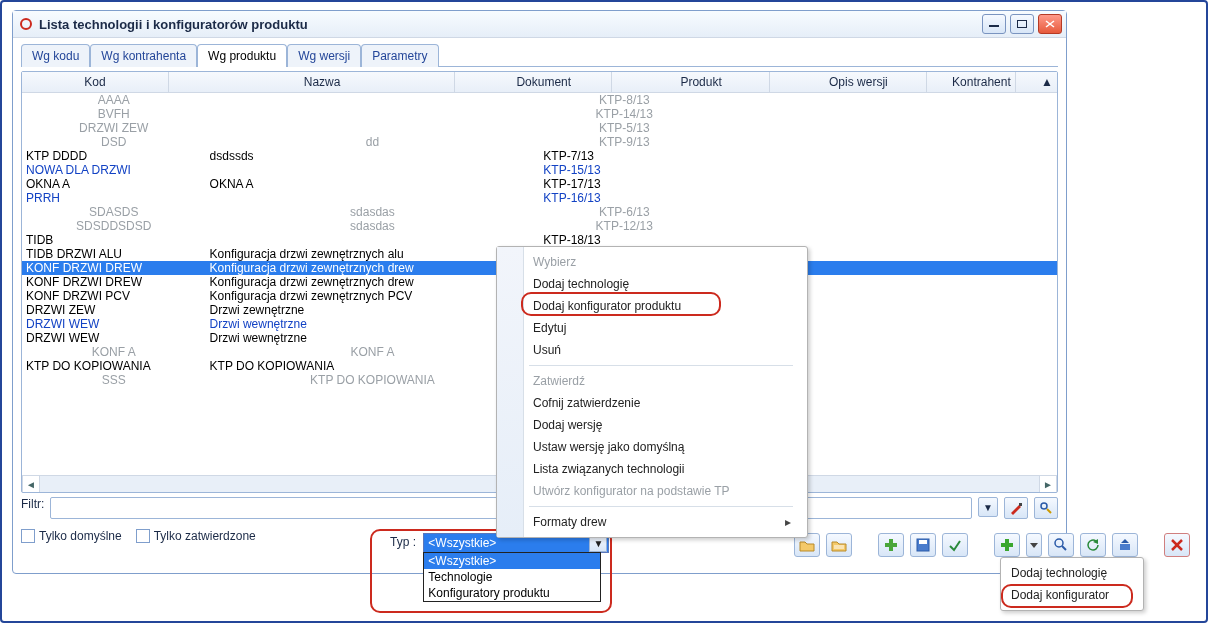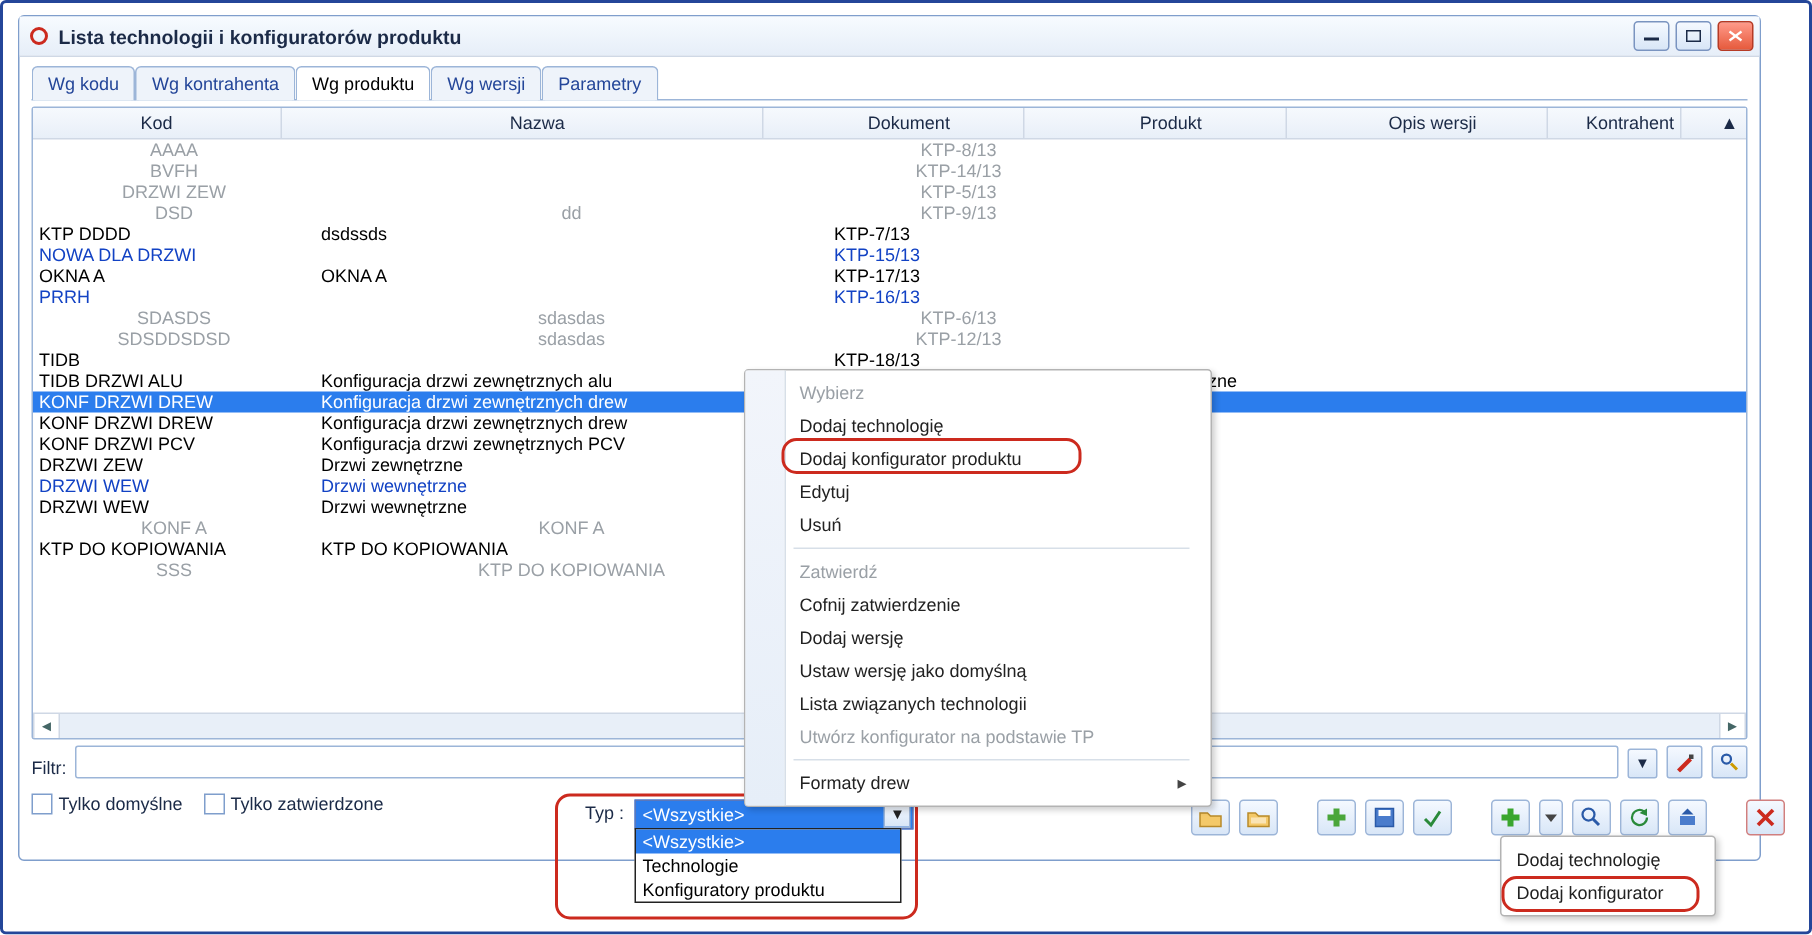--- a/index.html
+++ b/index.html
@@ -1,17 +1,17 @@
 <!DOCTYPE html>
 <html><head>
 <meta charset="utf-8">
 <style>
   html, body { margin: 0; padding: 0; font-family: "Segoe UI", Tahoma, Arial, sans-serif; font-size: 12px; background: #fff; }
   .canvas { position: relative; width: 1208px; height: 623px; border: 2px solid #244699; border-radius: 4px; box-sizing: border-box; background: #fff; }
-  .window { position: absolute; left: 10px; top: 8px; width: 1162px; height: 564px; border: 1px solid #7f9ecc; border-radius: 4px; background: #fff; box-sizing: border-box; }
+  .window { position: absolute; left: 10px; top: 8px; width: 1055px; height: 564px; border: 1px solid #7f9ecc; border-radius: 4px; background: #fff; box-sizing: border-box; }
   .titlebar { position: relative; height: 26px; background: linear-gradient(#f7fbff,#e6eef8); border-bottom: 1px solid #cfd8e5; display: flex; align-items: center; padding: 0 6px; }
   .title-icon { width: 14px; height: 14px; margin-right: 6px; }
   .title-text { font-size: 13px; color: #1b2a47; font-weight: 600; }
   .title-buttons { position: absolute; right: 4px; top: 3px; display: flex; gap: 4px; }
   .tbtn { width: 22px; height: 18px; border: 1px solid #7a94c0; border-radius: 3px; background: linear-gradient(#f5f9ff,#d8e6f7); display: flex; align-items: center; justify-content: center; font-size: 10px; color: #1b2a47; }
   .tbtn.close { background: linear-gradient(#ff9a8a,#e65a3c); color: #fff; border-color: #b53a25; }
 
   .tabs-row { display: flex; gap: 0; padding: 6px 8px 0 8px; }
   .tab { border: 1px solid #9cb5d8; border-bottom: none; border-radius: 4px 4px 0 0; padding: 4px 10px; background: #eef3fa; color: #244699; margin-bottom:-1px; }
   .tab.active { background: #fff; color: #000; font-weight: 400; position: relative; z-index: 2; }
@@ -34,21 +34,21 @@
   .row .cell { padding: 0 4px; white-space: nowrap; overflow: hidden; }
   .row.gray .cell { color: #9aa0a6; text-align: center; }
   .row.blue .cell { color: #1242c4; }
   .row.sel  { background: #2b7ded; }
   .row.sel .cell { color: #fff; } 
 
   .hscroll { height: 16px; border-top: 1px solid #cfd8e5; display:flex; }
   .hscroll .arrow { width:16px; border-right:1px solid #cfd8e5; border-left:1px solid #cfd8e5; display:flex; align-items:center; justify-content:center; color:#466; font-size:10px; }
   .hscroll .track { flex:1; background:#e8eff8; }
 
-  .filter-row { display: flex; align-items: flex-end; margin: 4px 8px 0 8px; gap: 6px; }
+  .filter-row { display: flex; align-items: flex-start; margin: 4px 8px 0 8px; gap: 6px; }
   .filter-label { color:#1b2a47; }
   .filter-input { flex:1; height: 18px; border:1px solid #9cb5d8; border-radius:2px; background:#fff; }
   .filter-drop { width:18px; height:18px; border:1px solid #9cb5d8; border-radius:2px; background:linear-gradient(#f5f9ff,#d8e6f7); display:flex; align-items:center; justify-content:center; font-size:10px; color:#1b2a47; }
   .filter-tool { width:22px; height:20px; border:1px solid #9cb5d8; border-radius:2px; background:linear-gradient(#f5f9ff,#d8e6f7); display:flex; align-items:center; justify-content:center; }
 
   .bottom-row { display: flex; align-items: center; margin: 10px 8px 0 8px; }
   .chk { display:flex; align-items:center; gap:4px; margin-right:14px; color:#1b2a47; }
   .chk .box { width:12px; height:12px; border:1px solid #7f9ecc; background:#fff; }
 
   .typ-group { position:absolute; left:388px; top:531px; width:220px; }

